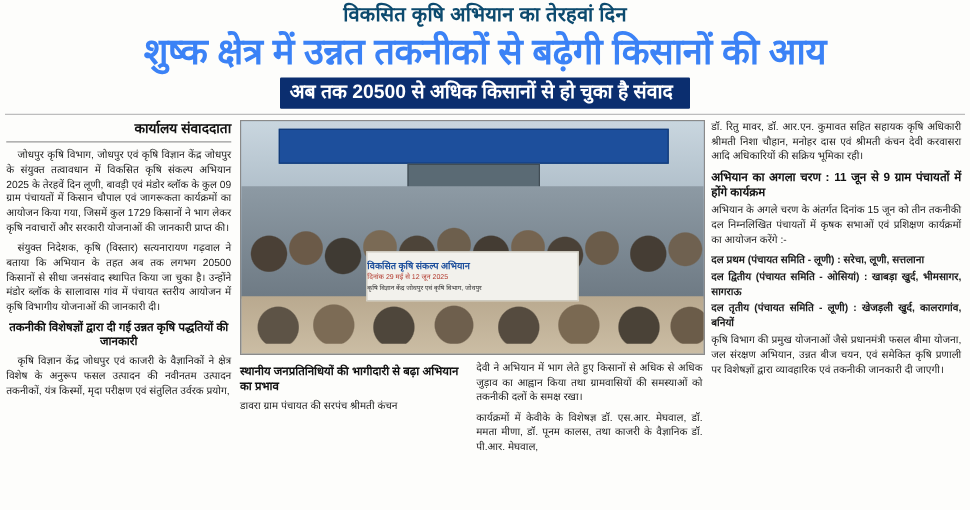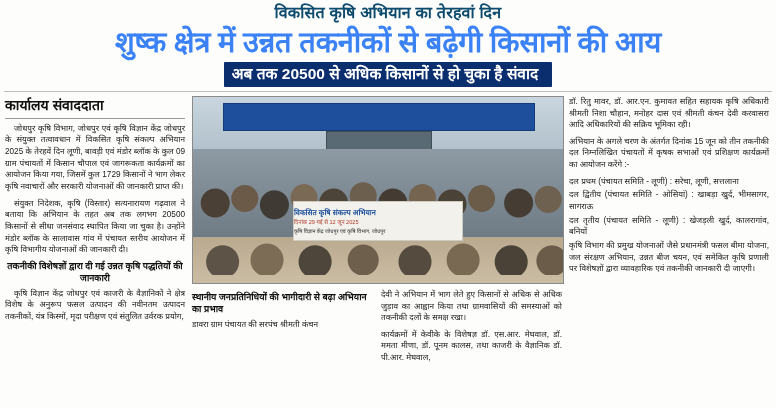--- a/index.html
+++ b/index.html
@@ -72,23 +72,23 @@
     font-size: 8.2px;
     line-height: 1.42;
     color: #1a1a1a;
     text-align: justify;
   }
   .col-left { width: 180px; }
   .col-mid  { width: 370px; }
   .col-right{ width: 200px; }
 
   .byline {
-    text-align: left;
-    font-weight: bold;
-    font-size: 14px;
+    text-align: right;
+    font-weight: bold;
+    font-size: 11px;
     color: #111;
     border-bottom: 1px solid #999;
     padding-bottom: 2px;
     margin-bottom: 4px;
   }
   .para { margin: 0 0 5px 0; }
   .para.indent { text-indent: 9px; }
 
   .subhead-inline {
     font-weight: bold;
@@ -174,21 +174,21 @@
   }
   .mid-col { width: 50%; font-size: 8.2px; line-height: 1.42; text-align: justify; }
 
   .right-hd {
     font-weight: bold;
     font-size: 9.4px;
     color: #111;
     margin: 4px 0 3px 0;
     line-height: 1.25;
   }
-  .bullet-line { margin: 0 0 2px 0; font-size: 8.2px; }
+  .bullet-line { margin: 0 0 2px 0; font-size: 8.2px; font-weight: bold; }
 </style>
 </head>
 <body>
 
 <div class="page">
 
   <div class="kicker">विकसित कृषि अभियान का तेरहवां दिन</div>
 
   <div class="headline">शुष्क क्षेत्र में उन्नत तकनीकों से बढ़ेगी किसानों की आय</div>
 
@@ -230,20 +230,21 @@
         </div>
         <div class="mid-col">
           <p class="para">देवी ने अभियान में भाग लेते हुए किसानों से अधिक से अधिक जुड़ाव का आह्वान किया तथा ग्रामवासियों की समस्याओं को तकनीकी दलों के समक्ष रखा।</p>
           <p class="para">कार्यक्रमों में केवीके के विशेषज्ञ डॉ. एस.आर. मेघवाल, डॉ. ममता मीणा, डॉ. पूनम कालस, तथा काजरी के वैज्ञानिक डॉ. पी.आर. मेघवाल,</p>
         </div>
       </div>
     </div>
 
     <div class="col col-right">
       <p class="para">डॉ. रितु मावर, डॉ. आर.एन. कुमावत सहित सहायक कृषि अधिकारी श्रीमती निशा चौहान, मनोहर दास एवं श्रीमती कंचन देवी करवासरा आदि अधिकारियों की सक्रिय भूमिका रही।</p>
+      <div class="right-hd">अभियान का अगला चरण : 11 जून से 9 ग्राम पंचायतों में होंगे कार्यक्रम</div>
       <p class="para">अभियान के अगले चरण के अंतर्गत दिनांक 15 जून को तीन तकनीकी दल निम्नलिखित पंचायतों में कृषक सभाओं एवं प्रशिक्षण कार्यक्रमों का आयोजन करेंगे :-</p>
       <p class="bullet-line">दल प्रथम (पंचायत समिति - लूणी) : सरेचा, लूणी, सत्तलाना</p>
       <p class="bullet-line">दल द्वितीय (पंचायत समिति - ओसियां) : खाबड़ा खुर्द, भीमसागर, सागराऊ</p>
       <p class="bullet-line">दल तृतीय (पंचायत समिति - लूणी) : खेजड़ली खुर्द, कालरागांव, बनियों</p>
       <p class="para">कृषि विभाग की प्रमुख योजनाओं जैसे प्रधानमंत्री फसल बीमा योजना, जल संरक्षण अभियान, उन्नत बीज चयन, एवं समेकित कृषि प्रणाली पर विशेषज्ञों द्वारा व्यावहारिक एवं तकनीकी जानकारी दी जाएगी।</p>
     </div>
 
   </div>
 </div>
 

